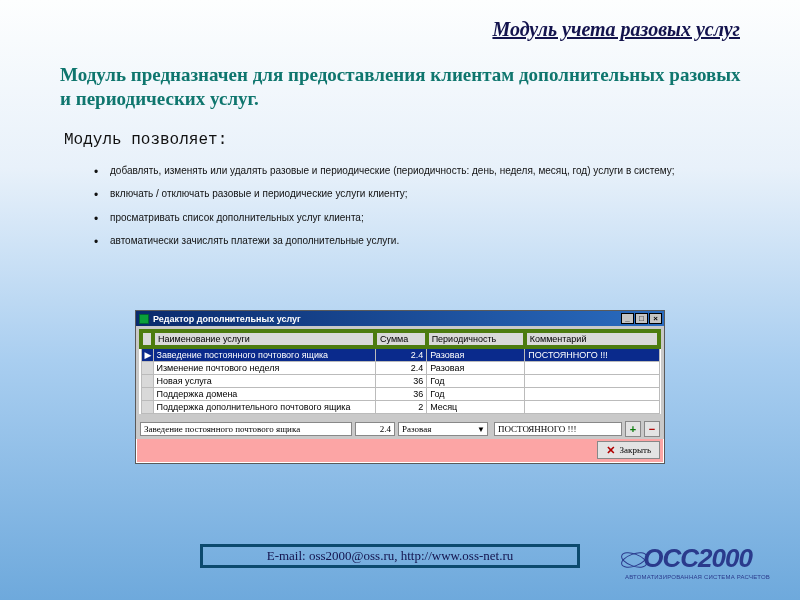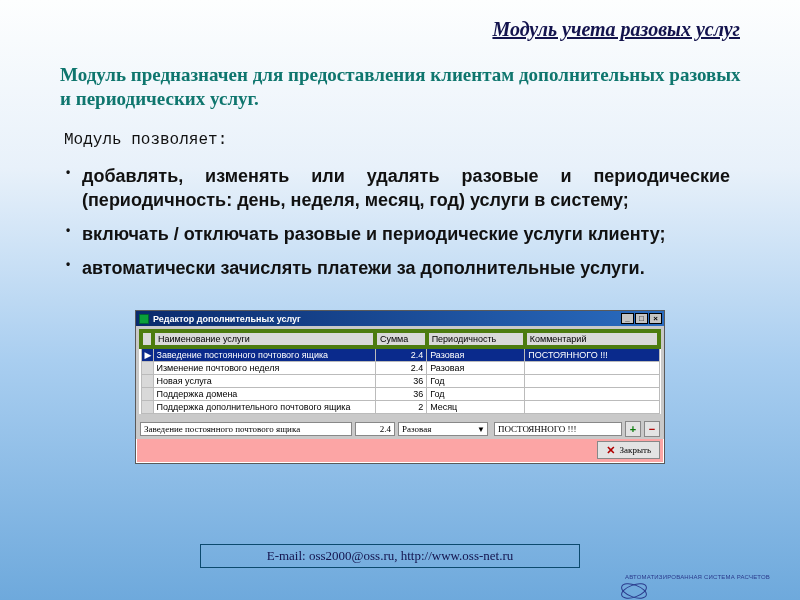--- a/index.html
+++ b/index.html
@@ -28,25 +28,24 @@
     font-weight: bold;
   }
   .allow {
     font-size: 16px;
     padding: 20px 0 0 64px;
     font-family: Liberation Mono, monospace;
     color: #111;
   }
   ul.features {
     list-style: none;
-    padding: 10px 70px 0 68px;
+    padding: 10px 70px 0 96px;
     font-family: Arial, sans-serif;
-    font-size: 18px;
+    font-size: 10px;
     color: #111;
-    font-weight: bold;
   }
   ul.features li {
     position: relative;
     padding: 5px 0 5px 14px;
     line-height: 1.35;
     text-align: justify;
   }
   ul.features li::before {
     content: "•";
     position: absolute;
@@ -133,21 +132,21 @@
   .closebtn {
     height:18px; padding:0 8px; border:1px solid #888; background:#e3e3e3;
     display:flex; align-items:center; gap:4px; cursor:pointer;
     font: 9px Tahoma;
   }
   .closebtn .x { color:#b00000; font-weight:bold; font-size:11px; }
 
   .footer {
     position:absolute; left:200px; bottom:32px;
     width:380px; height:24px;
-    border:1px solid #0c4a6e;
+    border:3px solid #0c4a6e;
     display:flex; align-items:center; justify-content:center;
     font-size:13px; color:#13134d;
     background: transparent;
   }
   .logo {
     position:absolute; right:30px; bottom:20px;
     text-align:center; font-family:Arial,sans-serif;
   }
   .logo .mark {
     font-size:26px; font-weight:bold; font-style:italic;
@@ -163,20 +162,21 @@
 
 <div class="page-title">Модуль учета разовых услуг</div>
 
 <div class="lead">Модуль предназначен для предоставления клиентам дополнительных разовых и периодических услуг.</div>
 
 <div class="allow">Модуль позволяет:</div>
 
 <ul class="features">
   <li>добавлять, изменять или удалять разовые и периодические (периодичность: день, неделя, месяц, год) услуги в систему;</li>
   <li>включать / отключать разовые и периодические услуги клиенту;</li>
+  <li>просматривать список дополнительных услуг клиента;</li>
   <li>автоматически зачислять платежи за дополнительные услуги.</li>
 </ul>
 
 <div class="win">
   <div class="titlebar">
     <div class="appicon"></div>
     <span>Редактор дополнительных услуг</span>
     <div class="spacer"></div>
     <div class="winbtn">_</div>
     <div class="winbtn">□</div>
@@ -258,14 +258,15 @@
   </div>
 </div>
 
 <div class="footer">E-mail: oss2000@oss.ru,  http://www.oss-net.ru</div>
 
 <div class="logo">
   <svg width="30" height="30" viewBox="0 0 30 30">
     <ellipse cx="15" cy="15" rx="13" ry="6" fill="none" stroke="#2a3a8c" stroke-width="1" transform="rotate(-20 15 15)"></ellipse>
     <ellipse cx="15" cy="15" rx="13" ry="6" fill="none" stroke="#2a3a8c" stroke-width="1" transform="rotate(20 15 15)"></ellipse>
   </svg>
+  <div class="mark">OCC2000</div>
   <div class="sub">АВТОМАТИЗИРОВАННАЯ СИСТЕМА РАСЧЕТОВ</div>
 </div>
 
 </body></html>

